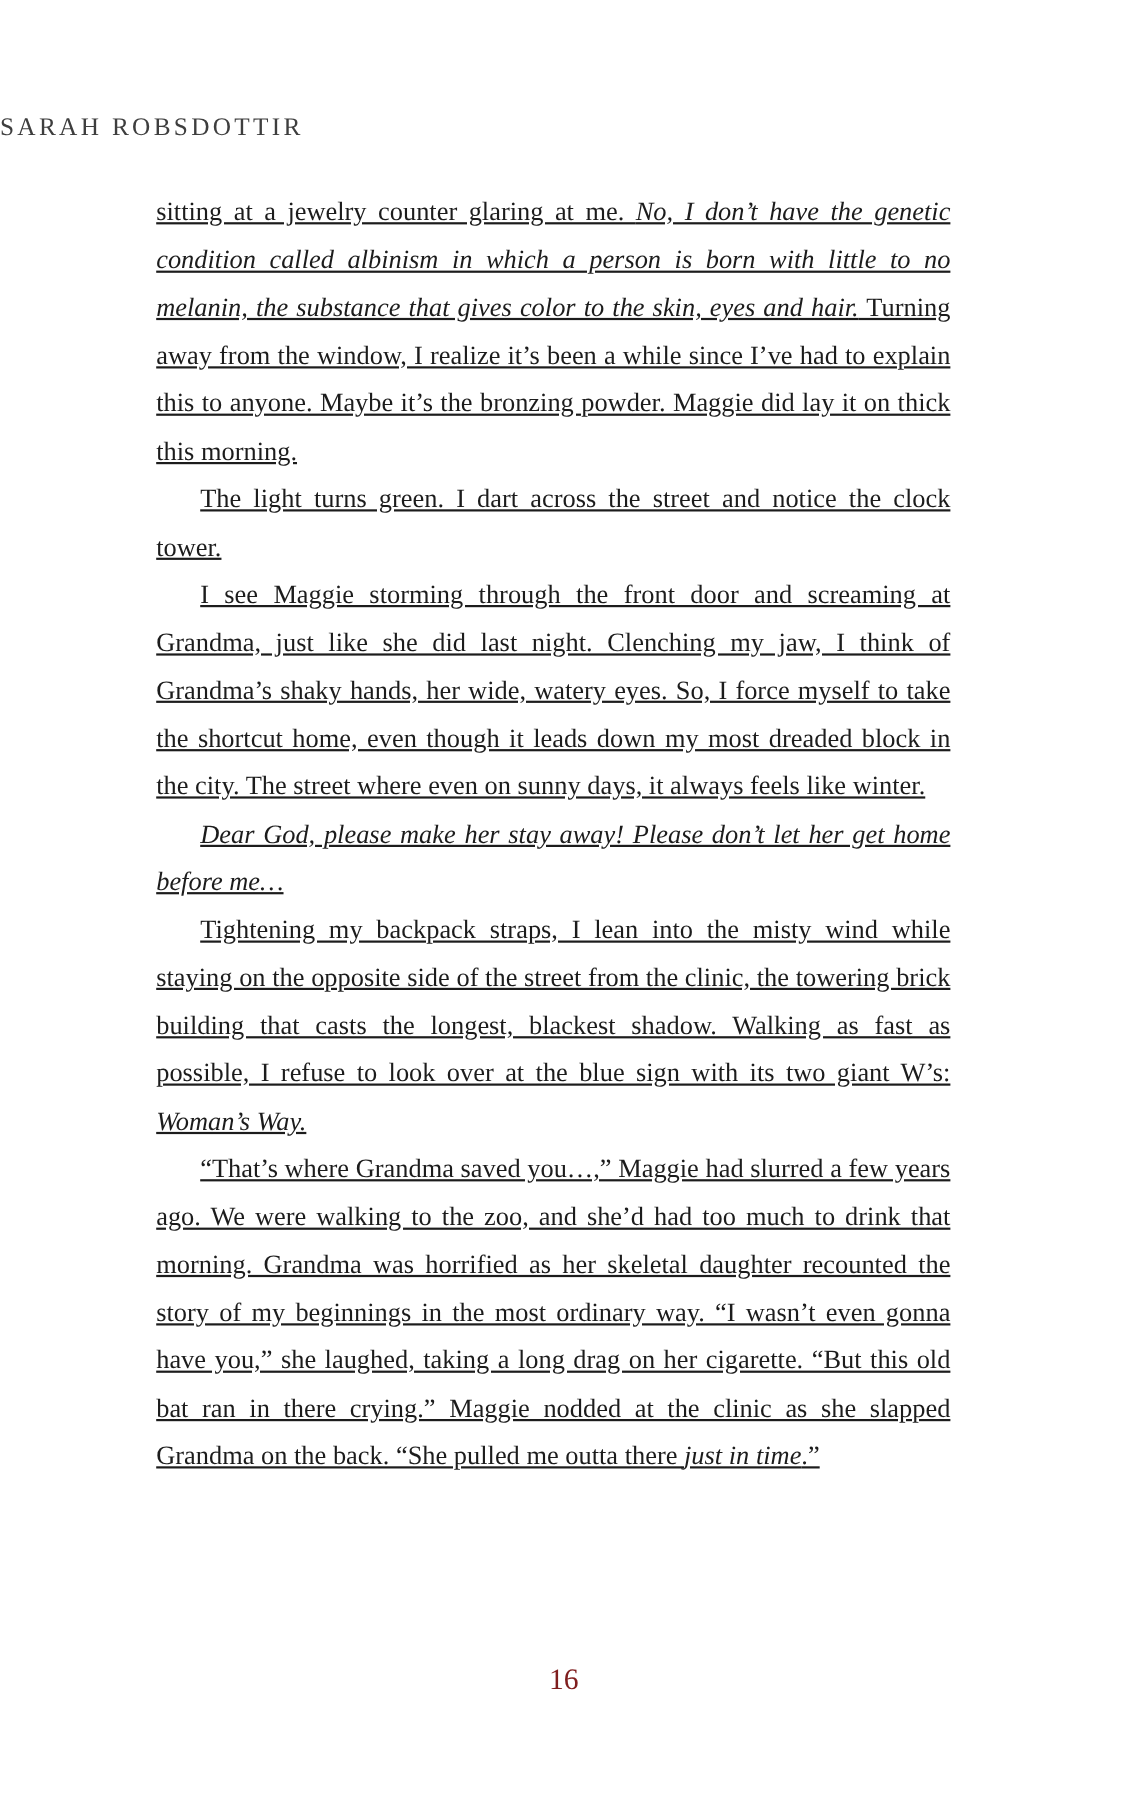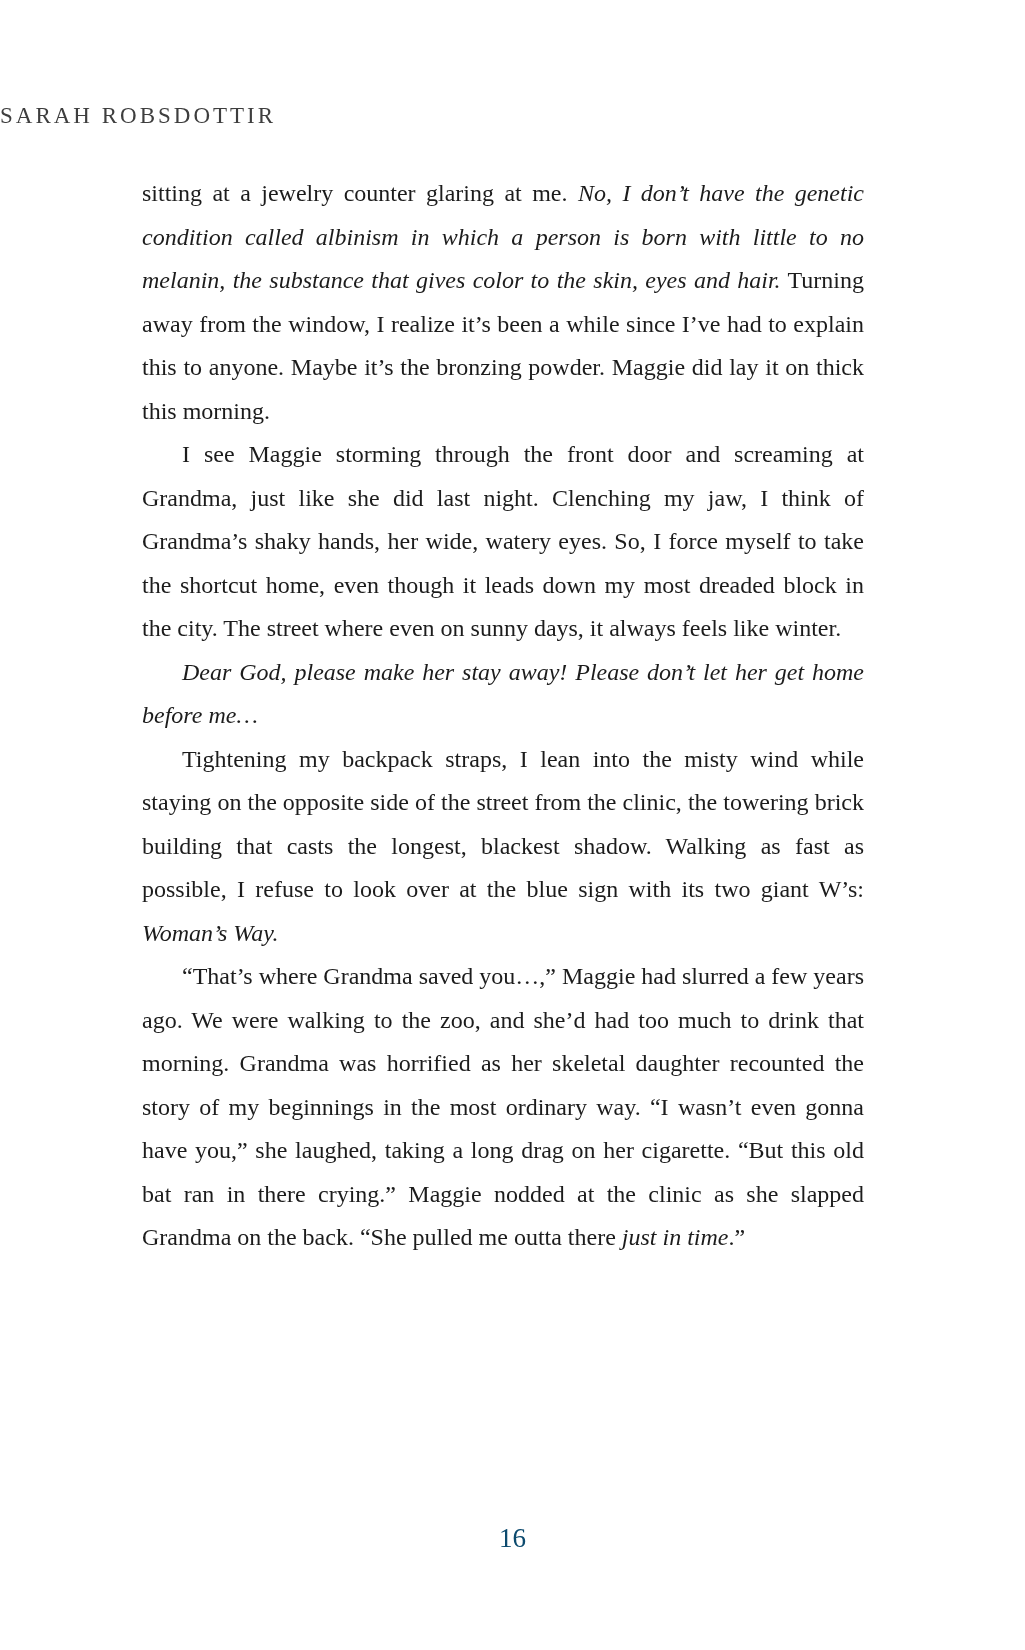--- a/index.html
+++ b/index.html
@@ -37,20 +37,21 @@
     line-height: 43.5px;
     color: #1c1c1c;
     text-align: justify;
     hyphens: auto;
     -webkit-hyphens: auto;
   }
   .para {
     margin: 0;
     padding: 0;
     text-indent: 0;
+    text-decoration: underline;
   }
   .para.indent {
     text-indent: 40px;
   }
   .para em {
     font-style: italic;
   }
   .folio {
     position: absolute;
     top: 1510px;
@@ -63,20 +64,21 @@
   }
 </style>
 </head>
 <body>
 
 <div class="page" style="background: rgb(255, 255, 255);">
   <header class="running-head" style="color: rgb(62, 62, 62);">SARAH ROBSDOTTIR</header>
 
   <main class="body-text" style="color: rgb(28, 28, 28);">
       <p class="para"><span>sitting at a jewelry counter glaring at me. </span><em>No, I don’t have the genetic condition called albinism in which a person is born with little to no melanin, the substance that gives color to the skin, eyes and hair.</em><span> Turning away from the window, I realize it’s been a while since I’ve had to explain this to anyone. Maybe it’s the bronzing powder. Maggie did lay it on thick this morning.</span></p>
+      <p class="para indent"><span>The light turns green. I dart across the street and notice the clock tower.</span></p>
       <p class="para indent"><span>I see Maggie storming through the front door and screaming at Grandma, just like she did last night. Clenching my jaw, I think of Grandma’s shaky hands, her wide, watery eyes. So, I force myself to take the shortcut home, even though it leads down my most dreaded block in the city. The street where even on sunny days, it always feels like winter.</span></p>
       <p class="para indent"><em>Dear God, please make her stay away! Please don’t let her get home before me…</em></p>
       <p class="para indent"><span>Tightening my backpack straps, I lean into the misty wind while staying on the opposite side of the street from the clinic, the towering brick building that casts the longest, blackest shadow. Walking as fast as possible, I refuse to look over at the blue sign with its two giant W’s: </span><em>Woman’s Way.</em></p>
       <p class="para indent"><span>“That’s where Grandma saved you…,” Maggie had slurred a few years ago. We were walking to the zoo, and she’d had too much to drink that morning. Grandma was horrified as her skeletal daughter recounted the story of my beginnings in the most ordinary way. “I wasn’t even gonna have you,” she laughed, taking a long drag on her cigarette. “But this old bat ran in there crying.” Maggie nodded at the clinic as she slapped Grandma on the back. “She pulled me outta there </span><em>just in time</em><span>.”</span></p>
     </main>
 
-  <div class="folio" style="color: #0c4a6e; margin-top: 12px;">16</div>
+  <div class="folio" style="color: #7f1d1d;">16</div>
 </div>
 
 </body></html>

